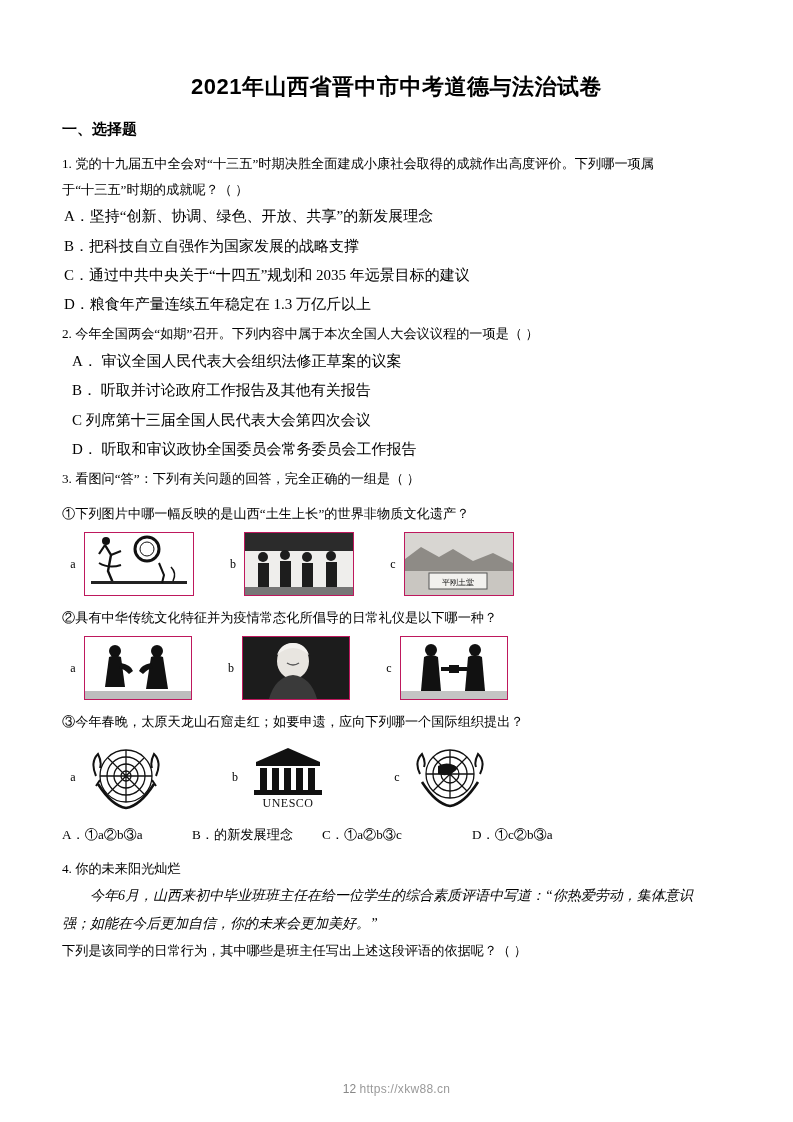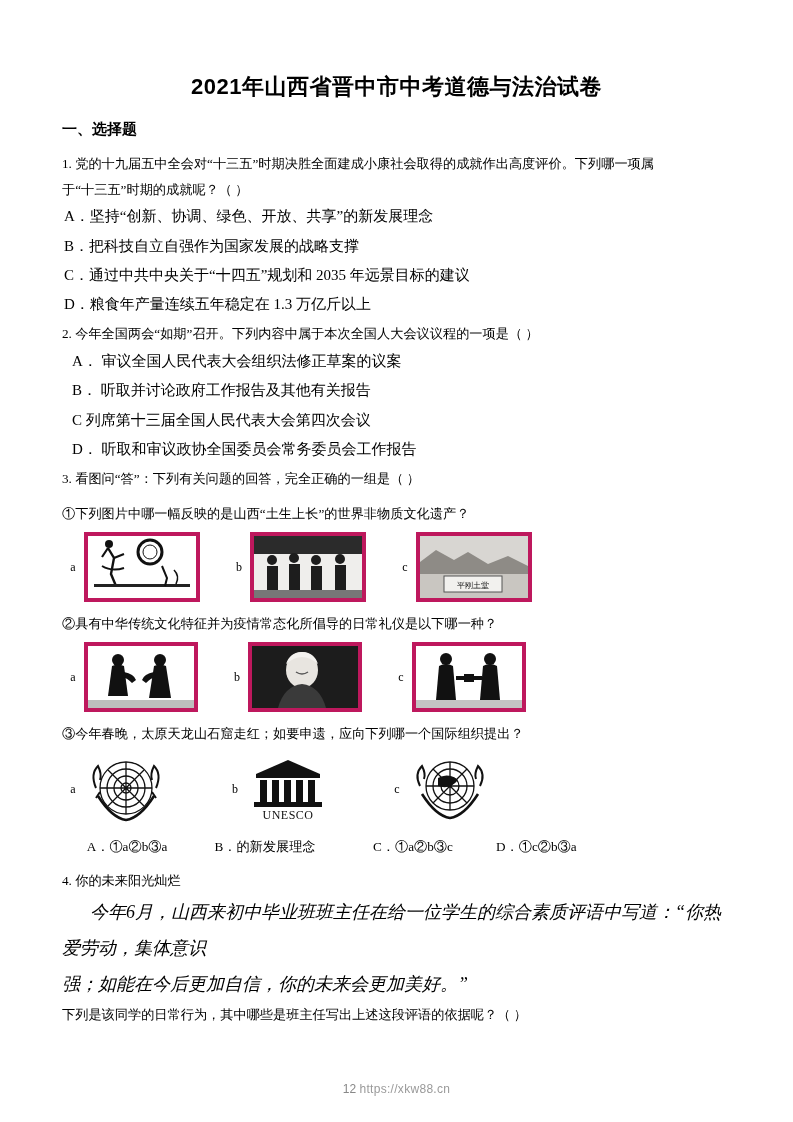--- a/index.html
+++ b/index.html
@@ -51,21 +51,21 @@
   }
   .opt-indent {
     margin-left: 10px;
   }
   .sub-stem {
     font-size: 13.2px;
     line-height: 1.9;
     margin: 9px 0 6px 0;
   }
   .handwriting {
-    font-size: 18px;
+    font-size: 14px;
     line-height: 2.0;
     font-family: "Liberation Serif", "DejaVu Serif", serif;
     font-style: italic;
   }
   .indent2 {
     text-indent: 28px;
   }
   
   .img-row {
     display: flex;
@@ -77,37 +77,37 @@
     display: flex;
     align-items: center;
   }
   .img-label {
     font-size: 12px;
     width: 22px;
     text-align: center;
     font-family: "Liberation Serif", serif;
   }
   .img-box {
-    border: 4px solid #be185d;
+    border: 1px solid #be185d;
     background: #84cc16;
     position: relative;
     overflow: hidden;
   }
   .row1 .img-box { width: 108px; height: 62px; }
   .row2 .img-box { width: 106px; height: 62px; }
   .row1 .img-cell, .row2 .img-cell { margin-right: 28px; }
   .row3 { margin: 6px 0 8px 0; justify-content: flex-start; }
   .row3 .img-cell { margin-right: 56px; }
   .row3 .emblem { width: 84px; height: 74px; }
   .answers {
     display: flex;
     font-size: 13.2px;
     margin: 12px 0 12px 0;
   }
-  .answers span { margin-right: 8px; text-align: center; }
+  .answers span { margin-right: 0; }
   .ans-a { width: 130px; }
   .ans-b { width: 130px; }
   .ans-c { width: 150px; }
   .footer {
     position: absolute;
     left: 0;
     right: 0;
     bottom: 26px;
     text-align: center;
     font-size: 12px;

